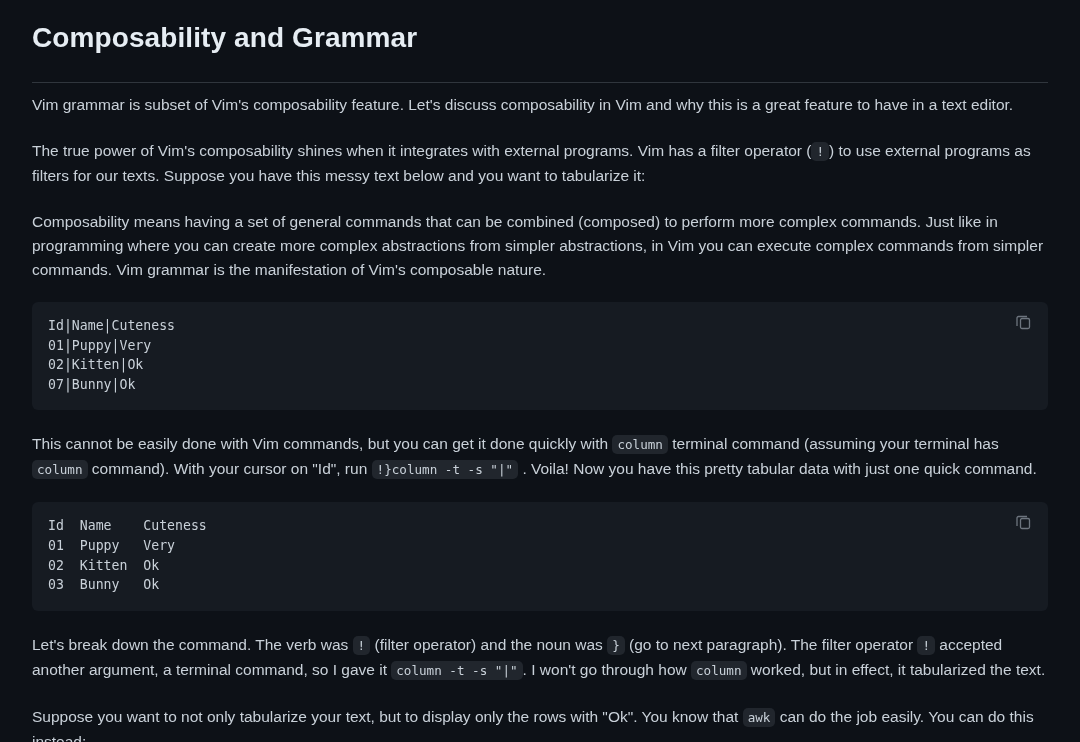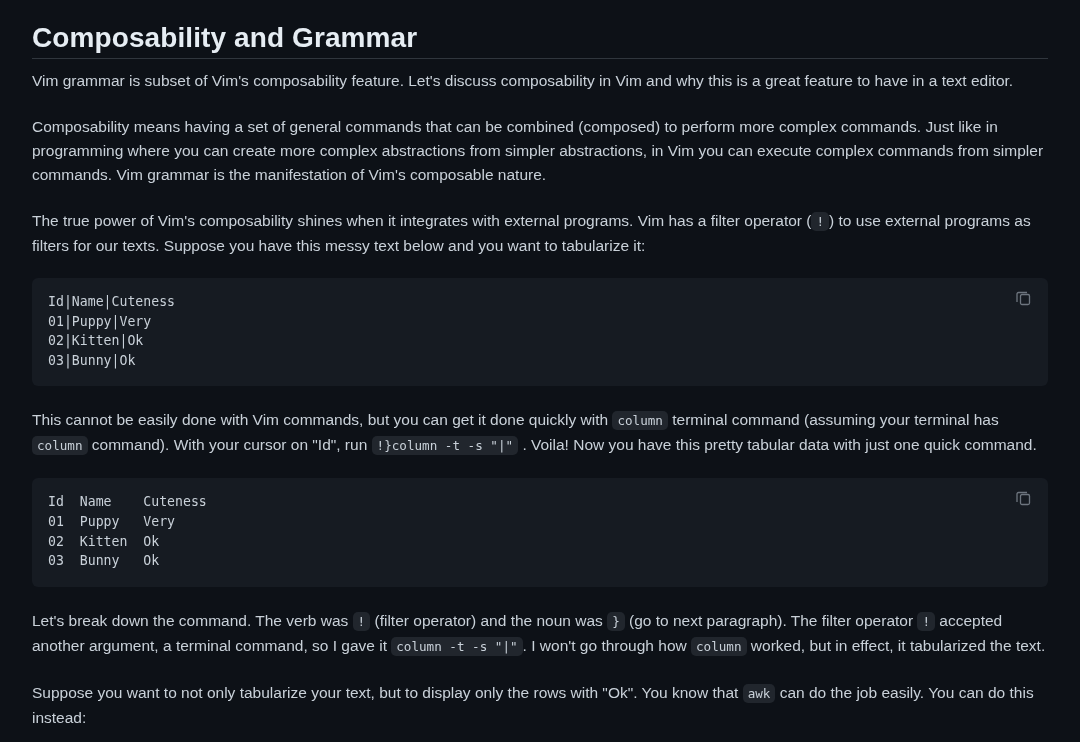--- a/index.html
+++ b/index.html
@@ -17,21 +17,21 @@
   .page {
     padding: 14px 32px 0 32px;
     box-sizing: border-box;
     width: 1080px;
   }
   h1.title {
     font-size: 28px;
     font-weight: bold;
     color: #e6edf3;
     margin: 8px 0 0 0;
-    padding-bottom: 4px;
+    padding-bottom: 28px;
     border-bottom: 1px solid #30363d;
     letter-spacing: 0.1px;
   }
   p.para {
     font-size: 15.5px;
     line-height: 24px;
     color: #c9d1d9;
     margin: 22px 0 0 0;
   }
   p.para:first-of-type { margin-top: 10px; }
@@ -73,29 +73,29 @@
 </style>
 </head>
 <body>
 
 <div class="page">
 
   <h1 class="title">Composability and Grammar</h1>
 
   <p class="para"><span>Vim grammar is subset of Vim's composability feature. Let's discuss composability in Vim and why this is a great feature to have in a text editor.</span></p>
 
+  <p class="para"><span>The true power of Vim's composability shines when it integrates with external programs. Vim has a filter operator (</span><code class="inline">!</code><span>) to use external programs as filters for our texts. Suppose you have this messy text below and you want to tabularize it:</span></p>
+
   <p class="para"><span>Composability means having a set of general commands that can be combined (composed) to perform more complex commands. Just like in programming where you can create more complex abstractions from simpler abstractions, in Vim you can execute complex commands from simpler commands. Vim grammar is the manifestation of Vim's composable nature.</span></p>
-
-  <p class="para"><span>The true power of Vim's composability shines when it integrates with external programs. Vim has a filter operator (</span><code class="inline">!</code><span>) to use external programs as filters for our texts. Suppose you have this messy text below and you want to tabularize it:</span></p>
 
   <div class="codeblock">
     <pre>Id|Name|Cuteness
 01|Puppy|Very
 02|Kitten|Ok
-03|Bunny|Ok</pre>
+07|Bunny|Ok</pre>
     <span class="copy-btn">
       <svg width="20" height="20" viewBox="0 0 20 20" fill="none" stroke="#8b949e" stroke-width="1.3">
         <rect x="6.5" y="6.5" width="9" height="10" rx="1.5"></rect>
         <path d="M13 4.5 H4.5 a1.5 1.5 0 0 0 -1.5 1.5 V14"></path>
       </svg>
     </span>
   </div>
 
   <p class="para"><span>This cannot be easily done with Vim commands, but you can get it done quickly with</span> <code class="inline">column</code> <span>terminal command (assuming your terminal has</span> <code class="inline">column</code> <span>command). With your cursor on "Id", run</span> <code class="inline">!}column -t -s "|"</code> <span>. Voila! Now you have this pretty tabular data with just one quick command.</span></p>
 

